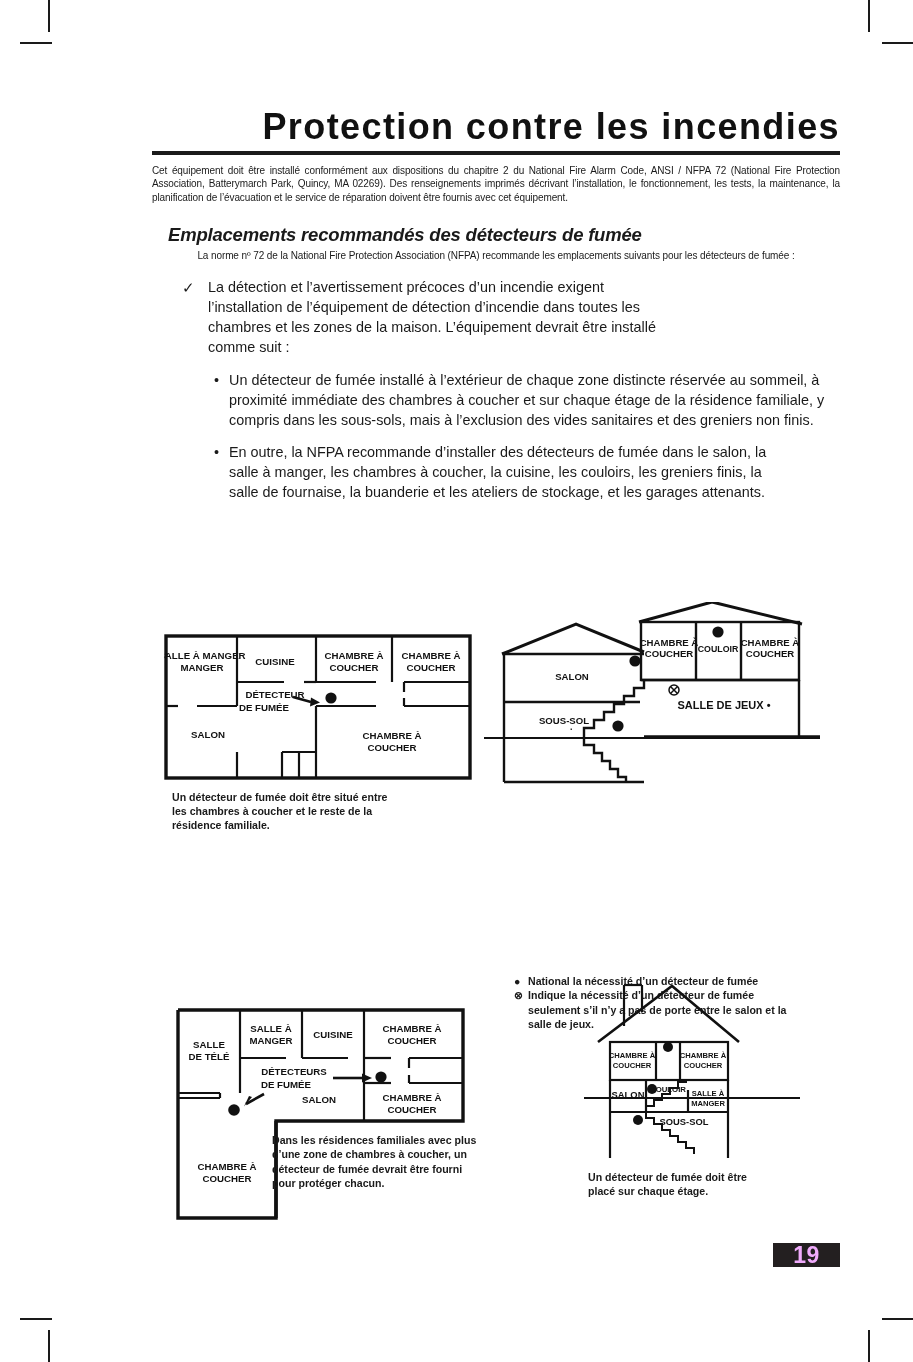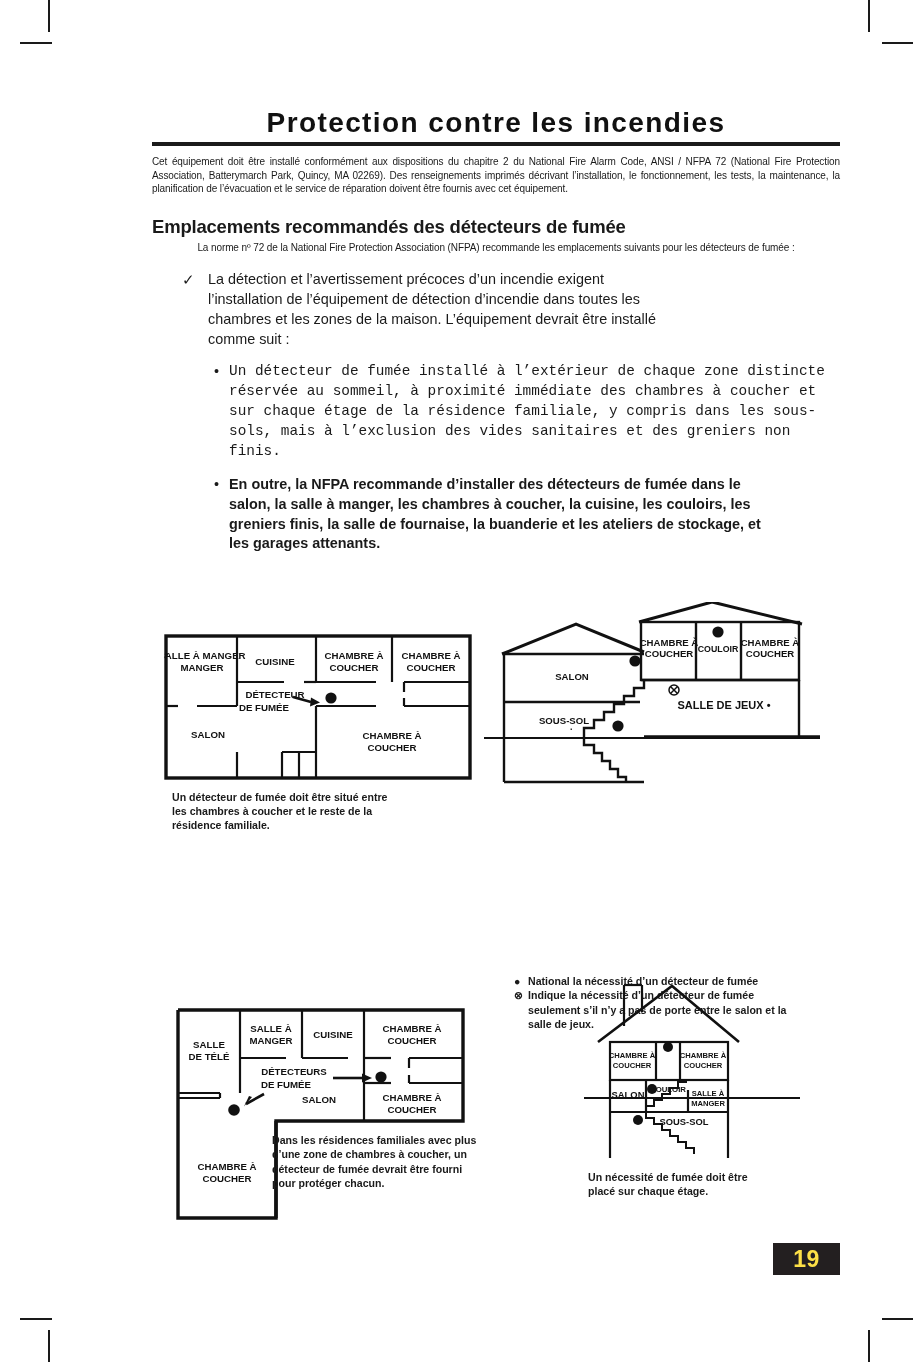--- a/index.html
+++ b/index.html
@@ -15,43 +15,44 @@
 
   
   .crop { position: absolute; background: #1a1a1a; }
   .crop.v { width: 2px; height: 32px; }
   .crop.h { height: 2px; width: 32px; }
 
   
   .page { position: absolute; left: 152px; top: 108px; width: 688px; }
 
   .title {
-    text-align: center;
-    font-size: 28px;
+    text-align: right;
+    font-size: 36px;
     font-weight: bold;
     letter-spacing: 1.4px;
     line-height: 1.05;
     margin: 0 0 5px 0;
     color: #111;
   }
   .rule { height: 4px; background: #1a1a1a; margin-bottom: 9px; }
 
   p.body {
     margin: 0 0 4px 0;
     font-size: 10px;
     line-height: 1.34;
     text-align: justify;
     letter-spacing: -0.1px;
   }
   p.body.last { text-align: center; }
 
   h2.sub {
     font-size: 18.5px;
-    font-weight: bold;
-    margin: 20px 0 3px 0;
+    font-style: italic;
+    font-weight: bold;
+    margin: 20px 0 3px 16px;
     letter-spacing: -0.2px;
   }
 
   .check-block {
     display: flex;
     margin: 16px 0 0 30px;
     font-size: 14.4px;
     line-height: 1.38;
   }
   .check-mark { width: 26px; flex: none; font-size: 15px; }
@@ -84,23 +85,23 @@
     font-size: 10.6px;
     font-weight: bold;
     line-height: 1.36;
   }
   .legend-row { display: flex; margin-bottom: 0px; }
   .legend-sym { width: 14px; flex: none; text-align: left; }
 
   .pagenum {
     position: absolute;
     left: 773px; top: 1243px;
-    width: 67px; height: 32px;
+    width: 67px; height: 24px;
     background: #231f20;
-    color: #fde047;
+    color: #f0abfc;
     font-size: 23px;
     font-weight: bold;
     display: flex; align-items: center; justify-content: center;
     letter-spacing: 0.5px;
   }
 
   .inner-note {
     position: absolute;
     font-size: 10.6px;
     font-weight: bold;
@@ -130,25 +131,25 @@
   <p class="body last">La norme nº 72 de la National Fire Protection Association (NFPA) recommande les emplacements suivants pour les détecteurs de fumée :</p>
 
   <div class="check-block">
     <span class="check-mark">✓</span>
     <span style="max-width:470px;">La détection et l’avertissement précoces d’un incendie exigent l’installation de l’équipement de détection d’incendie dans toutes les chambres et les zones de la maison. L’équipement devrait être installé comme suit :</span>
   </div>
 
   <div class="bullets">
     <div class="bullet">
       <span class="bullet-dot">•</span>
-      <span style="max-width:610px;font-family:Liberation Mono, monospace;">Un détecteur de fumée installé à l’extérieur de chaque zone distincte réservée au sommeil, à proximité immédiate des chambres à coucher et sur chaque étage de la résidence familiale, y compris dans les sous-sols, mais à l’exclusion des vides sanitaires et des greniers non finis.</span>
+      <span style="max-width:610px;">Un détecteur de fumée installé à l’extérieur de chaque zone distincte réservée au sommeil, à proximité immédiate des chambres à coucher et sur chaque étage de la résidence familiale, y compris dans les sous-sols, mais à l’exclusion des vides sanitaires et des greniers non finis.</span>
     </div>
     <div class="bullet">
       <span class="bullet-dot">•</span>
-      <span style="max-width:545px;font-weight:bold;">En outre, la NFPA recommande d’installer des détecteurs de fumée dans le salon, la salle à manger, les chambres à coucher, la cuisine, les couloirs, les greniers finis, la salle de fournaise, la buanderie et les ateliers de stockage, et les garages attenants.</span>
+      <span style="max-width:545px;">En outre, la NFPA recommande d’installer des détecteurs de fumée dans le salon, la salle à manger, les chambres à coucher, la cuisine, les couloirs, les greniers finis, la salle de fournaise, la buanderie et les ateliers de stockage, et les garages attenants.</span>
     </div>
   </div>
 </div>
 
 <div class="dwrap" style="left:164px; top:634px; width:310px;">
   <svg width="308" height="146" viewBox="0 0 308 146">
     <g stroke="#111" fill="none" stroke-width="3.4">
 
       <rect x="2" y="2" width="304" height="142"></rect>
     </g>
@@ -373,16 +374,16 @@
       <text x="84" y="120" font-size="7.8">COULOIR</text>
       <text x="124" y="124">SALLE À</text>
       <text x="124" y="134">MANGER</text>
       <text x="100" y="153" font-size="9.4">SOUS-SOL</text>
     </g>
 
     <circle cx="84" cy="75" r="5" fill="#111"></circle>
     <circle cx="68" cy="117" r="5" fill="#111"></circle>
     <circle cx="54" cy="148" r="5" fill="#111"></circle>
   </svg>
-  <div class="dcap" style="width:180px; margin-top:8px; margin-left:4px;">Un nécessité de fumée doit être placé sur chaque étage.</div>
+  <div class="dcap" style="width:180px; margin-top:8px; margin-left:4px;">Un détecteur de fumée doit être placé sur chaque étage.</div>
 </div>
 
 <div class="pagenum">19</div>
 
 </body></html>

